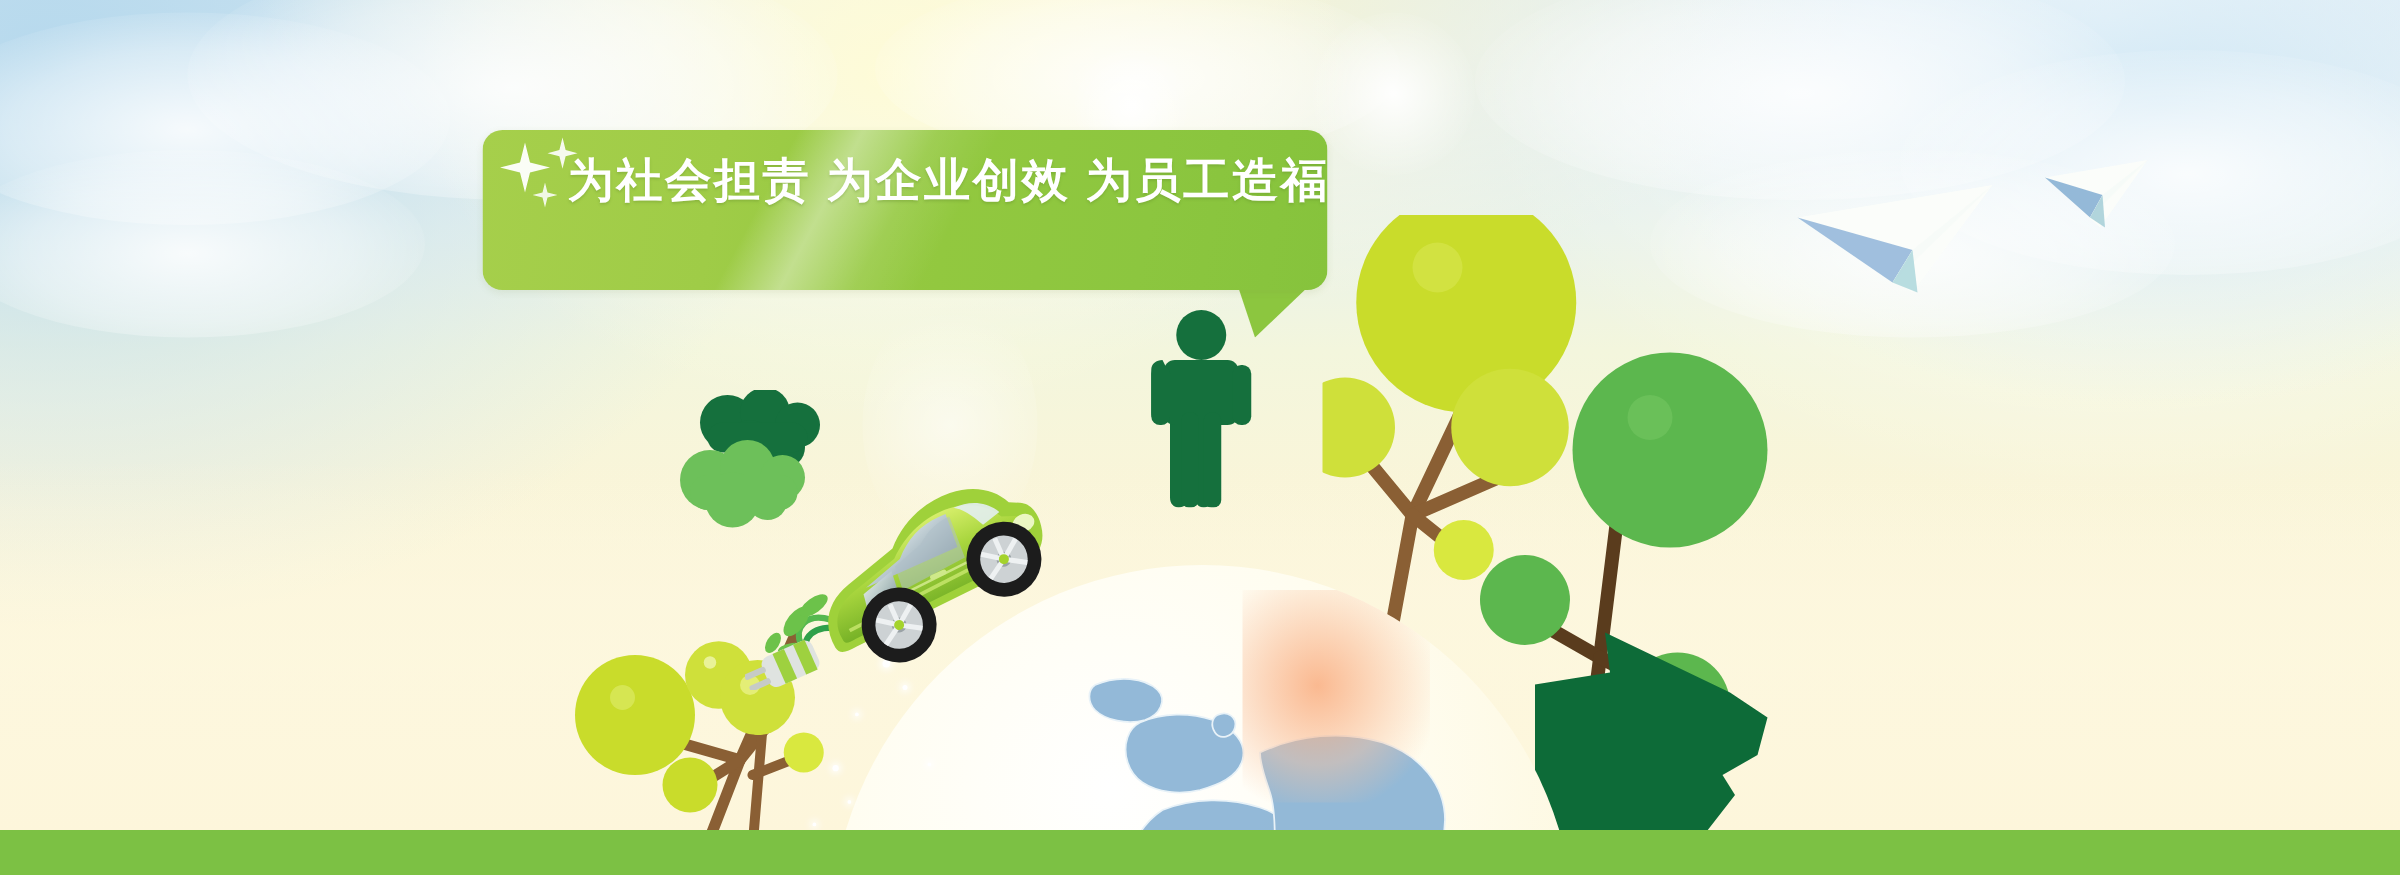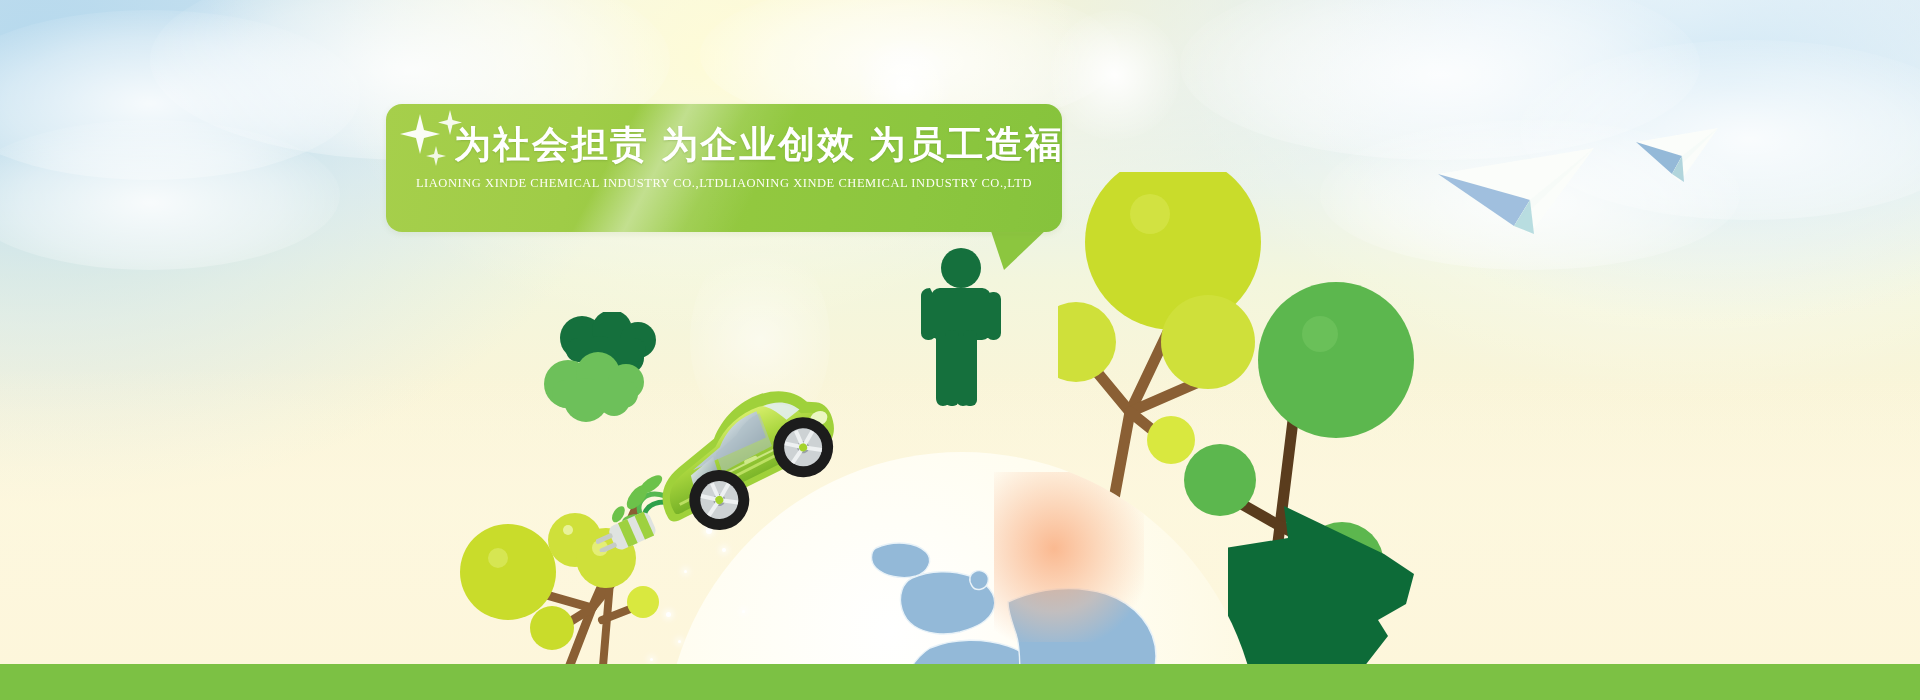--- a/index.html
+++ b/index.html
@@ -457,18 +457,17 @@
     <div class="bubble-sparkles">
       <svg viewBox="0 0 86 70" width="86" height="70">
         <g fill="#ffffff">
           <path d="M24 6 L28 22 L44 26 L28 30 L24 46 L20 30 L4 26 L20 22 Z" opacity=".95"></path>
           <path d="M54 2 L56.5 12 L66 14.5 L56.5 17 L54 27 L51.5 17 L42 14.5 L51.5 12 Z" opacity=".9"></path>
           <path d="M40 38 L42 46 L50 48 L42 50 L40 58 L38 50 L30 48 L38 46 Z" opacity=".85"></path>
         </g>
       </svg>
     </div>
     <div class="bubble-title">为社会担责  为企业创效  为员工造福</div>
-    <div class="bubble-sub">LIAONING XINDE  CHEMICAL INDUSTRY CO.,LTDLIAONING XINDE  CHEMICAL INDUSTRY CO.,LTD</div>
   </div>
 
   <div class="ground"></div>
 
 </div>
 
 </body></html>

